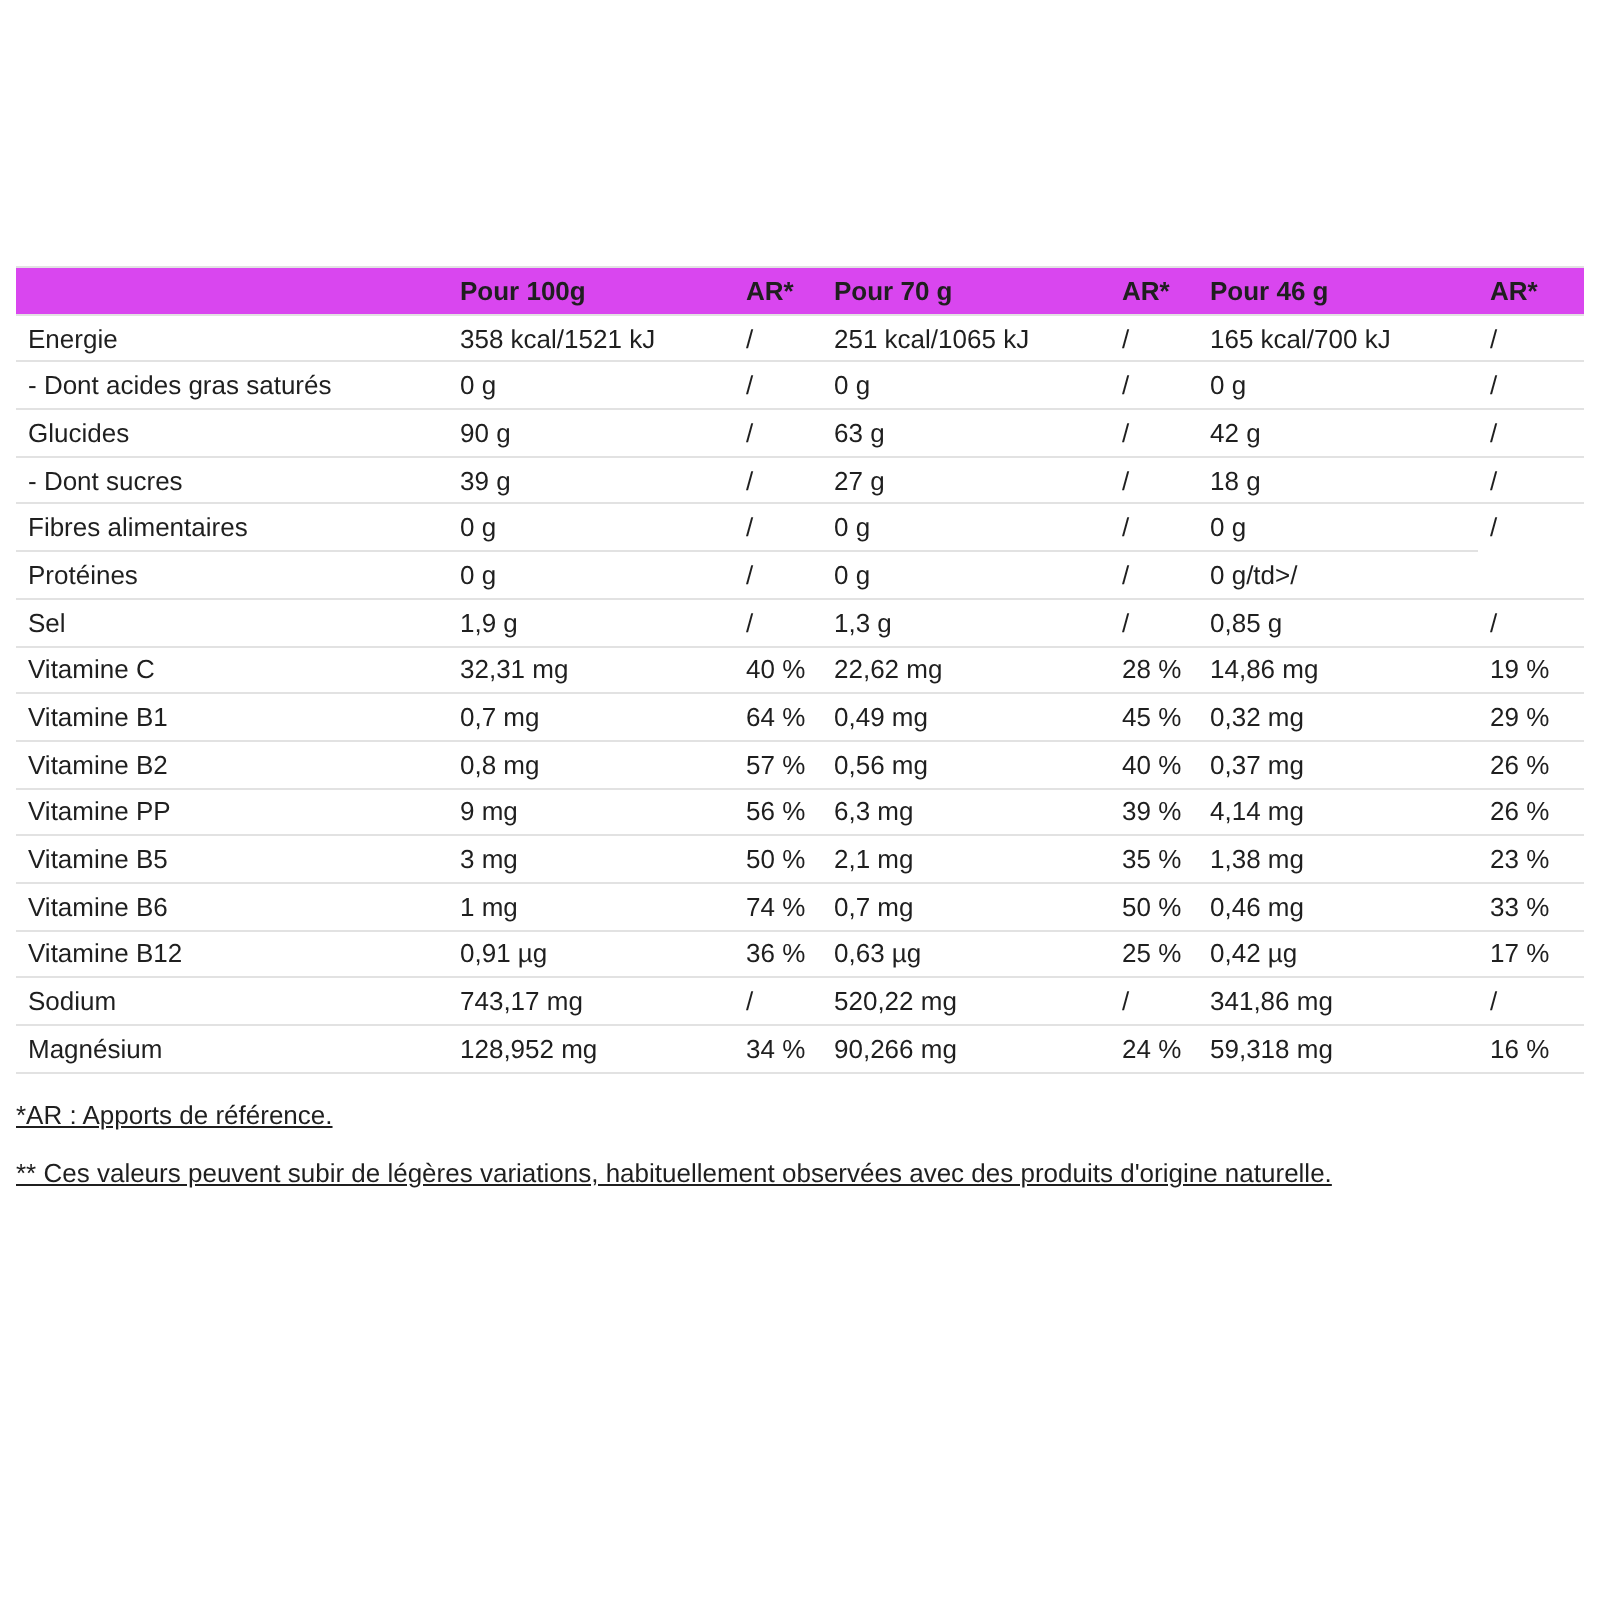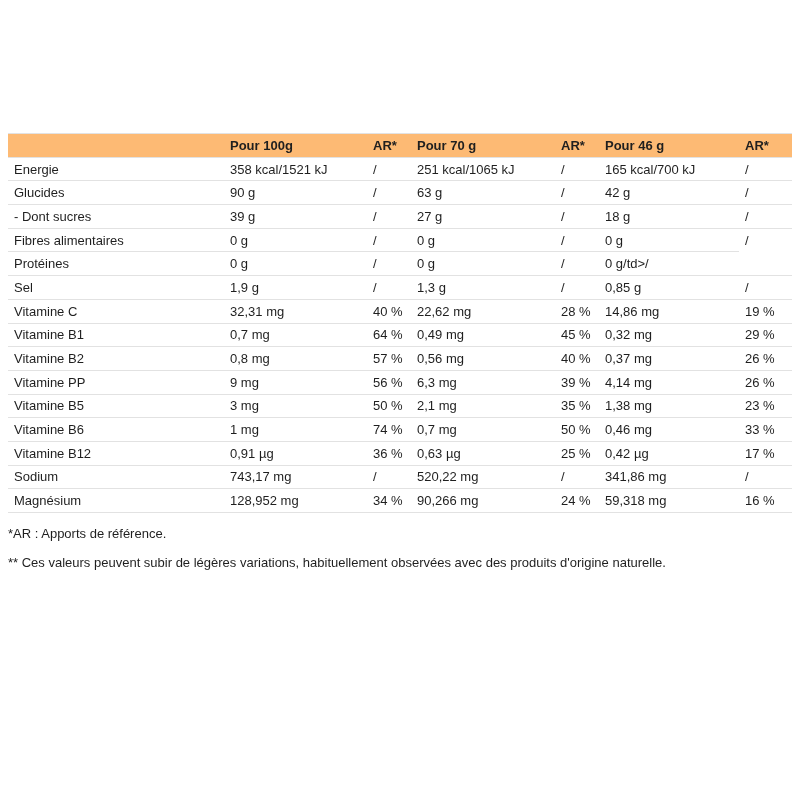--- a/index.html
+++ b/index.html
@@ -27,33 +27,34 @@
     height: 22.7px;
     padding: 0 2px 0 6px;
     text-align: left;
     vertical-align: middle;
     border-bottom: 1px solid #e2e2e2;
     font-weight: 400;
     white-space: nowrap;
     overflow: hidden;
   }
   table.nutrition th {
-    background: #fdba74;
+    background: #d946ef;
     font-weight: 700;
   }
   table.nutrition td.no-bottom-border {
     border-bottom: 1px solid transparent;
   }
   .footnotes {
     margin: 14px 8px 0 8px;
     font-size: 13px;
     line-height: 1.15;
   }
   .footnotes p {
     margin: 0 0 14px 0;
+    text-decoration: underline;
   }
 </style>
 </head>
 <body>
 
 <div class="table-wrap">
   <table class="nutrition">
     <colgroup>
       <col style="width:216px">
       <col style="width:143px">
@@ -78,20 +79,29 @@
         <tr>
           <td>Energie</td>
           <td>358 kcal/1521 kJ</td>
           <td>/</td>
           <td>251 kcal/1065 kJ</td>
           <td>/</td>
           <td>165 kcal/700 kJ</td>
           <td>/</td>
         </tr>
         <tr>
+          <td>- Dont acides gras saturés</td>
+          <td>0 g</td>
+          <td>/</td>
+          <td>0 g</td>
+          <td>/</td>
+          <td>0 g</td>
+          <td>/</td>
+        </tr>
+        <tr>
           <td>Glucides</td>
           <td>90 g</td>
           <td>/</td>
           <td>63 g</td>
           <td>/</td>
           <td>42 g</td>
           <td>/</td>
         </tr>
         <tr>
           <td>- Dont sucres</td>

